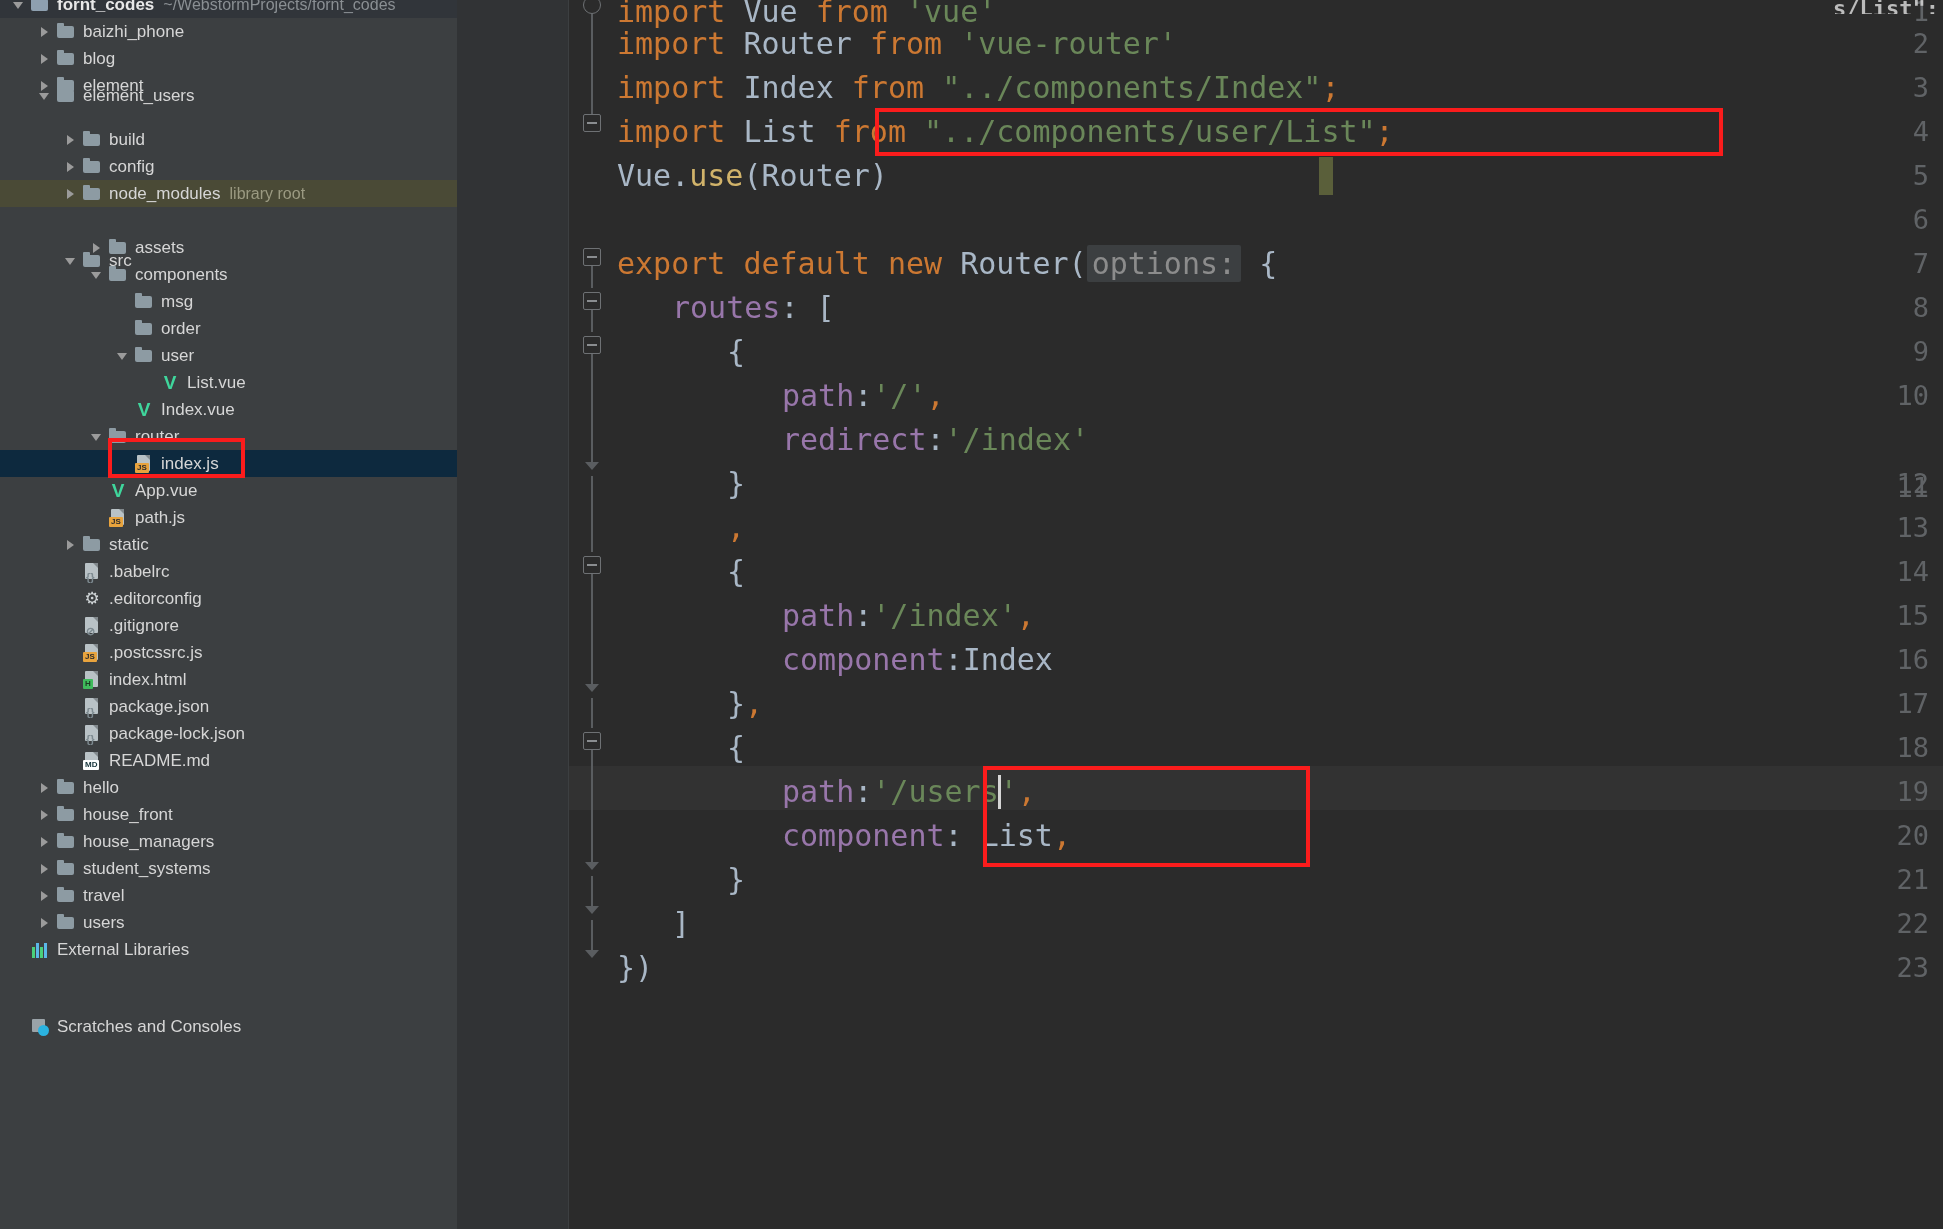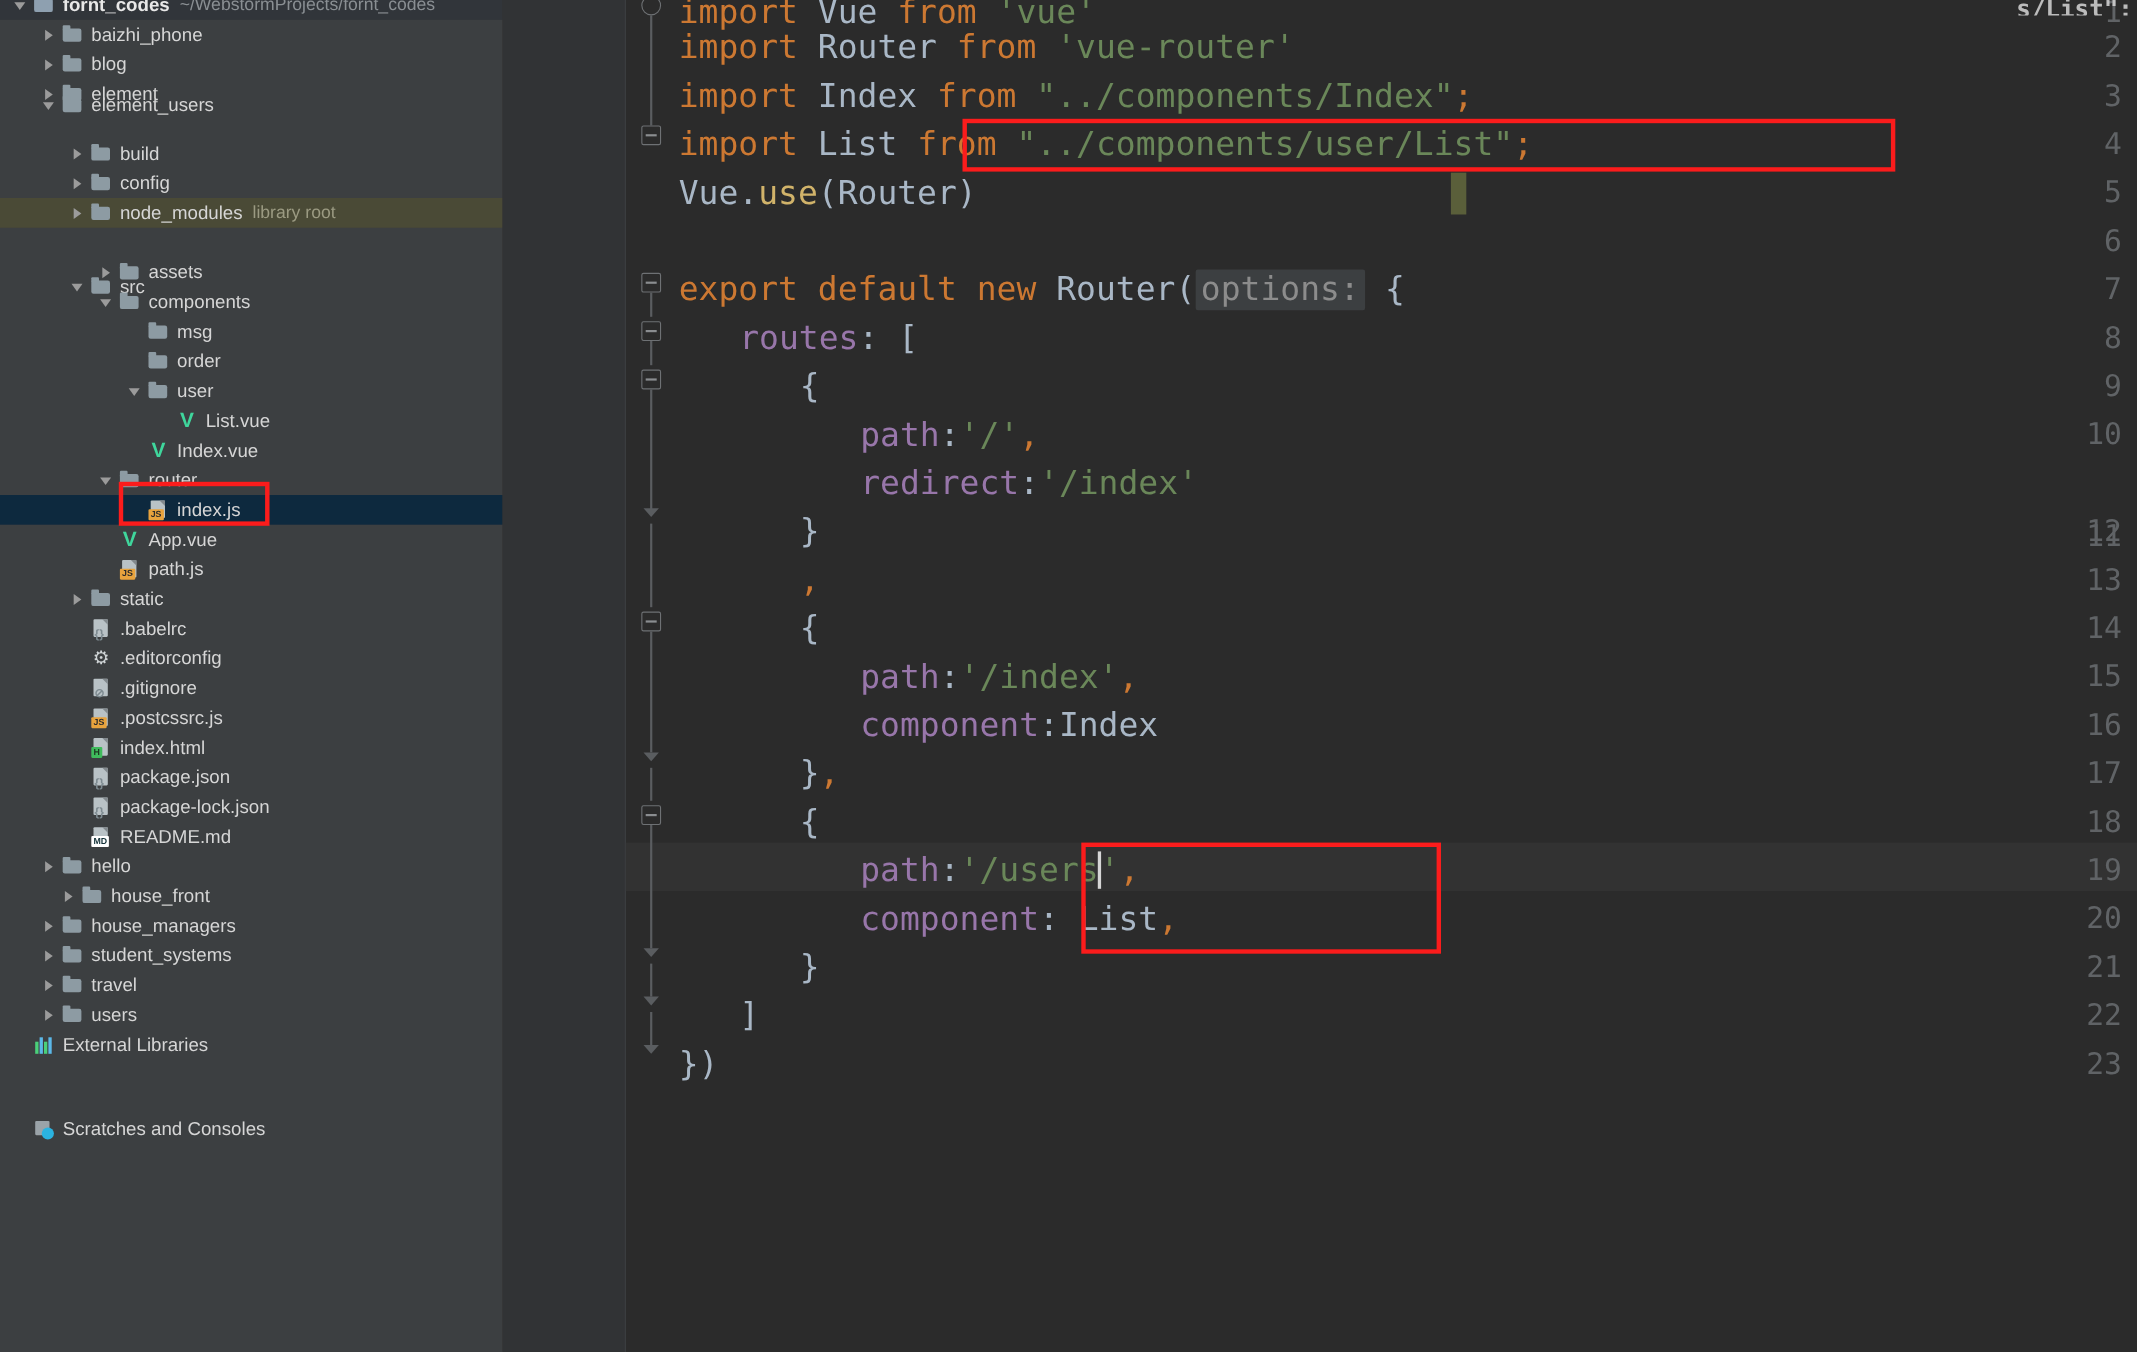--- a/index.html
+++ b/index.html
@@ -345,21 +345,21 @@
             <span class="filesheet"></span>
             <span class="badge md">MD</span>
           </span>
           <span class="tree-label">README.md</span>
         </div>
         <div class="tree-row" style="top: 774px; padding-left: 38px;">
           <span class="arrow right"></span>
           <span class="ico folder"></span>
           <span class="tree-label">hello</span>
         </div>
-        <div class="tree-row" style="top: 801px; padding-left: 56px;">
+        <div class="tree-row" style="top: 801px; padding-left: 38px;">
           <span class="arrow right"></span>
           <span class="ico folder"></span>
           <span class="tree-label">house_front</span>
         </div>
         <div class="tree-row" style="top: 828px; padding-left: 38px;">
           <span class="arrow right"></span>
           <span class="ico folder"></span>
           <span class="tree-label">house_managers</span>
         </div>
         <div class="tree-row" style="top: 855px; padding-left: 38px;">

